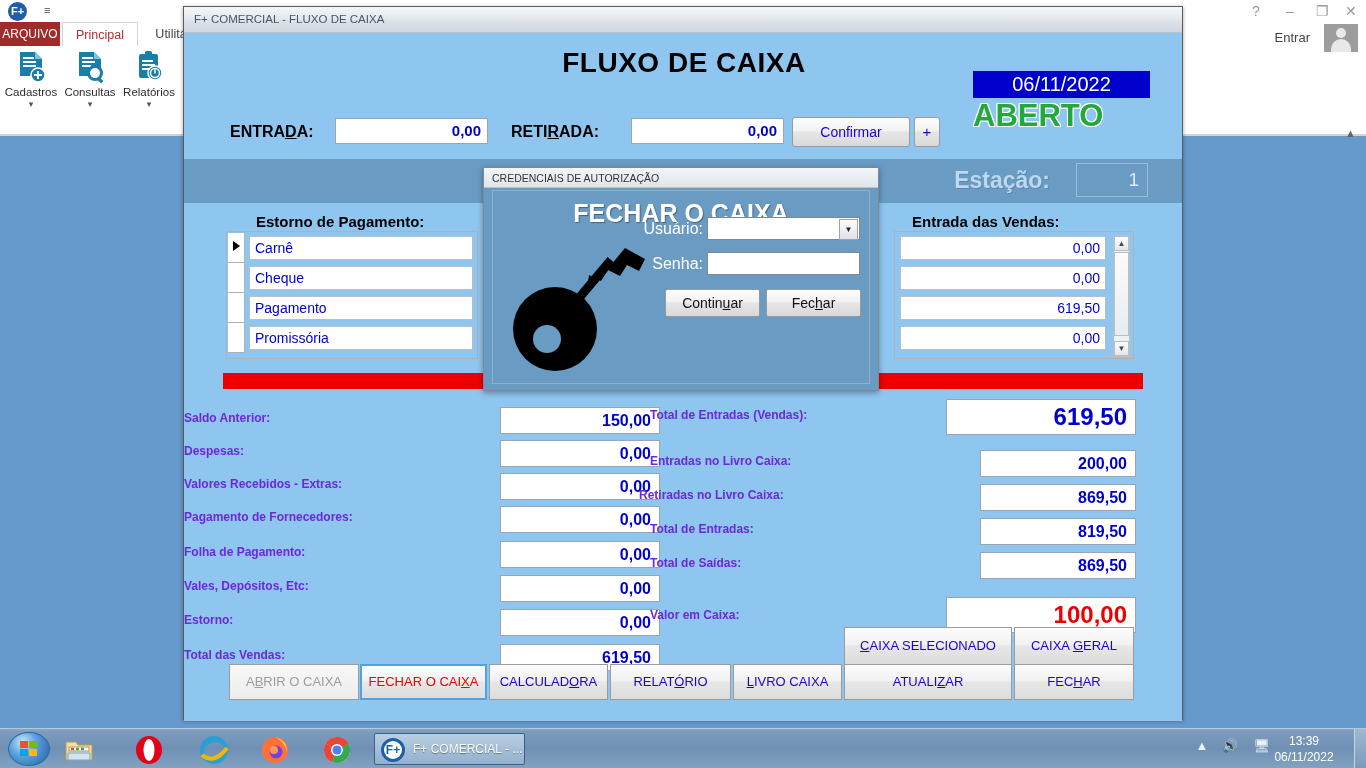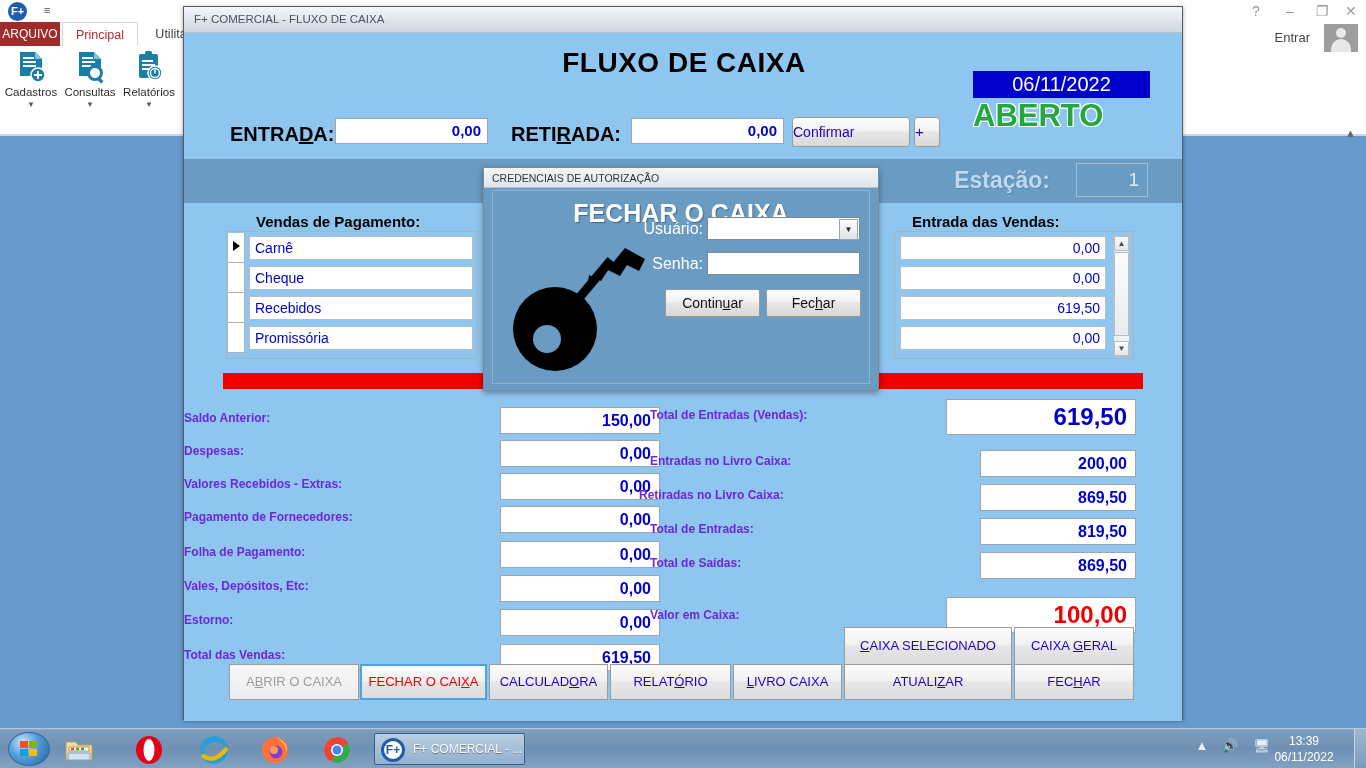--- a/index.html
+++ b/index.html
@@ -144,40 +144,40 @@
   }
   .status-open {
     position: absolute; left: 789px; top: 66px; width: 177px; height: 34px;
     color: #23a83c; font-size: 31px; font-weight: bold;
     line-height: 34px;
     text-shadow: -1px 0 #ffffff, 0 1px #ffffff, 1px 0 #ffffff, 0 -1px #ffffff,
                  -1px -1px #ffffff, 1px 1px #ffffff, 1px -1px #ffffff, -1px 1px #ffffff;
   }
 
   .lbl-bold {
-    position: absolute; font-size: 20px; font-weight: bold; color: #000;
+    position: absolute; font-size: 16px; font-weight: bold; color: #000;
     white-space: nowrap;
   }
   .money-in {
     position: absolute; background: #ffffff;
     border: 1px solid #9aa5b1;
     color: #0000cc; font-size: 15px; font-weight: bold;
     text-align: right; padding-right: 6px;
     line-height: 24px; height: 26px;
   }
   .lbl-entrada  { left: 46px;  top: 90px; }
   .in-entrada   { left: 151px; top: 85px; width: 153px; }
   .lbl-retirada { left: 327px; top: 90px; }
   .in-retirada  { left: 447px; top: 85px; width: 153px; }
 
   .btn3d {
     position: absolute;
     background: linear-gradient(to bottom, #fdfdfd 0%, #f2f2f2 45%, #e6e6e6 50%, #d9d9d9 100%);
     border: 1px solid #9b9b9b; border-radius: 3px;
-    color: #2200cc; font-size: 14px; text-align: left;
+    color: #2200cc; font-size: 14px; text-align: center;
     cursor: default;
   }
   .btn-confirmar { left: 608px; top: 84px; width: 118px; height: 30px; line-height: 28px; }
   .btn-plus      { left: 730px; top: 84px; width: 26px;  height: 30px; line-height: 28px; font-size: 15px;}
 
   .station-band {
     position: absolute; left: 0; top: 126px; width: 100%; height: 44px;
     background: #6a9bc3;
   }
   .station-lbl {
@@ -464,31 +464,31 @@
       <div class="money-in in-retirada">0,00</div>
 
       <div class="btn3d btn-confirmar">Confirmar</div>
       <div class="btn3d btn-plus">+</div>
 
       <div class="station-band">
         <div class="station-lbl">Estação:</div>
         <div class="station-val">1</div>
       </div>
 
-      <div class="panel-head lh-left">Vendas de Pagamento:</div>
+      <div class="panel-head lh-left">Estorno de Pagamento:</div>
       <div class="listbox list-left">
         <div class="row-marker" style="top:1px;">
             <span class="marker-tri"></span>
           </div>
         <div class="row-marker" style="top:31px;"></div>
         <div class="row-marker" style="top:61px;"></div>
         <div class="row-marker" style="top:91px;"></div>
         <div class="cell-text" style="top:4px;">Carnê</div>
         <div class="cell-text" style="top:34px;">Cheque</div>
-        <div class="cell-text" style="top:64px;">Recebidos</div>
+        <div class="cell-text" style="top:64px;">Pagamento</div>
         <div class="cell-text" style="top:94px;">Promissória</div>
       </div>
 
       <div class="panel-head lh-right">Entrada das Vendas:</div>
       <div class="listbox list-right">
         <div class="cell-num" style="top:4px;">0,00</div>
         <div class="cell-num" style="top:34px;">0,00</div>
         <div class="cell-num" style="top:64px;">619,50</div>
         <div class="cell-num" style="top:94px;">0,00</div>
         <div class="vscroll">

